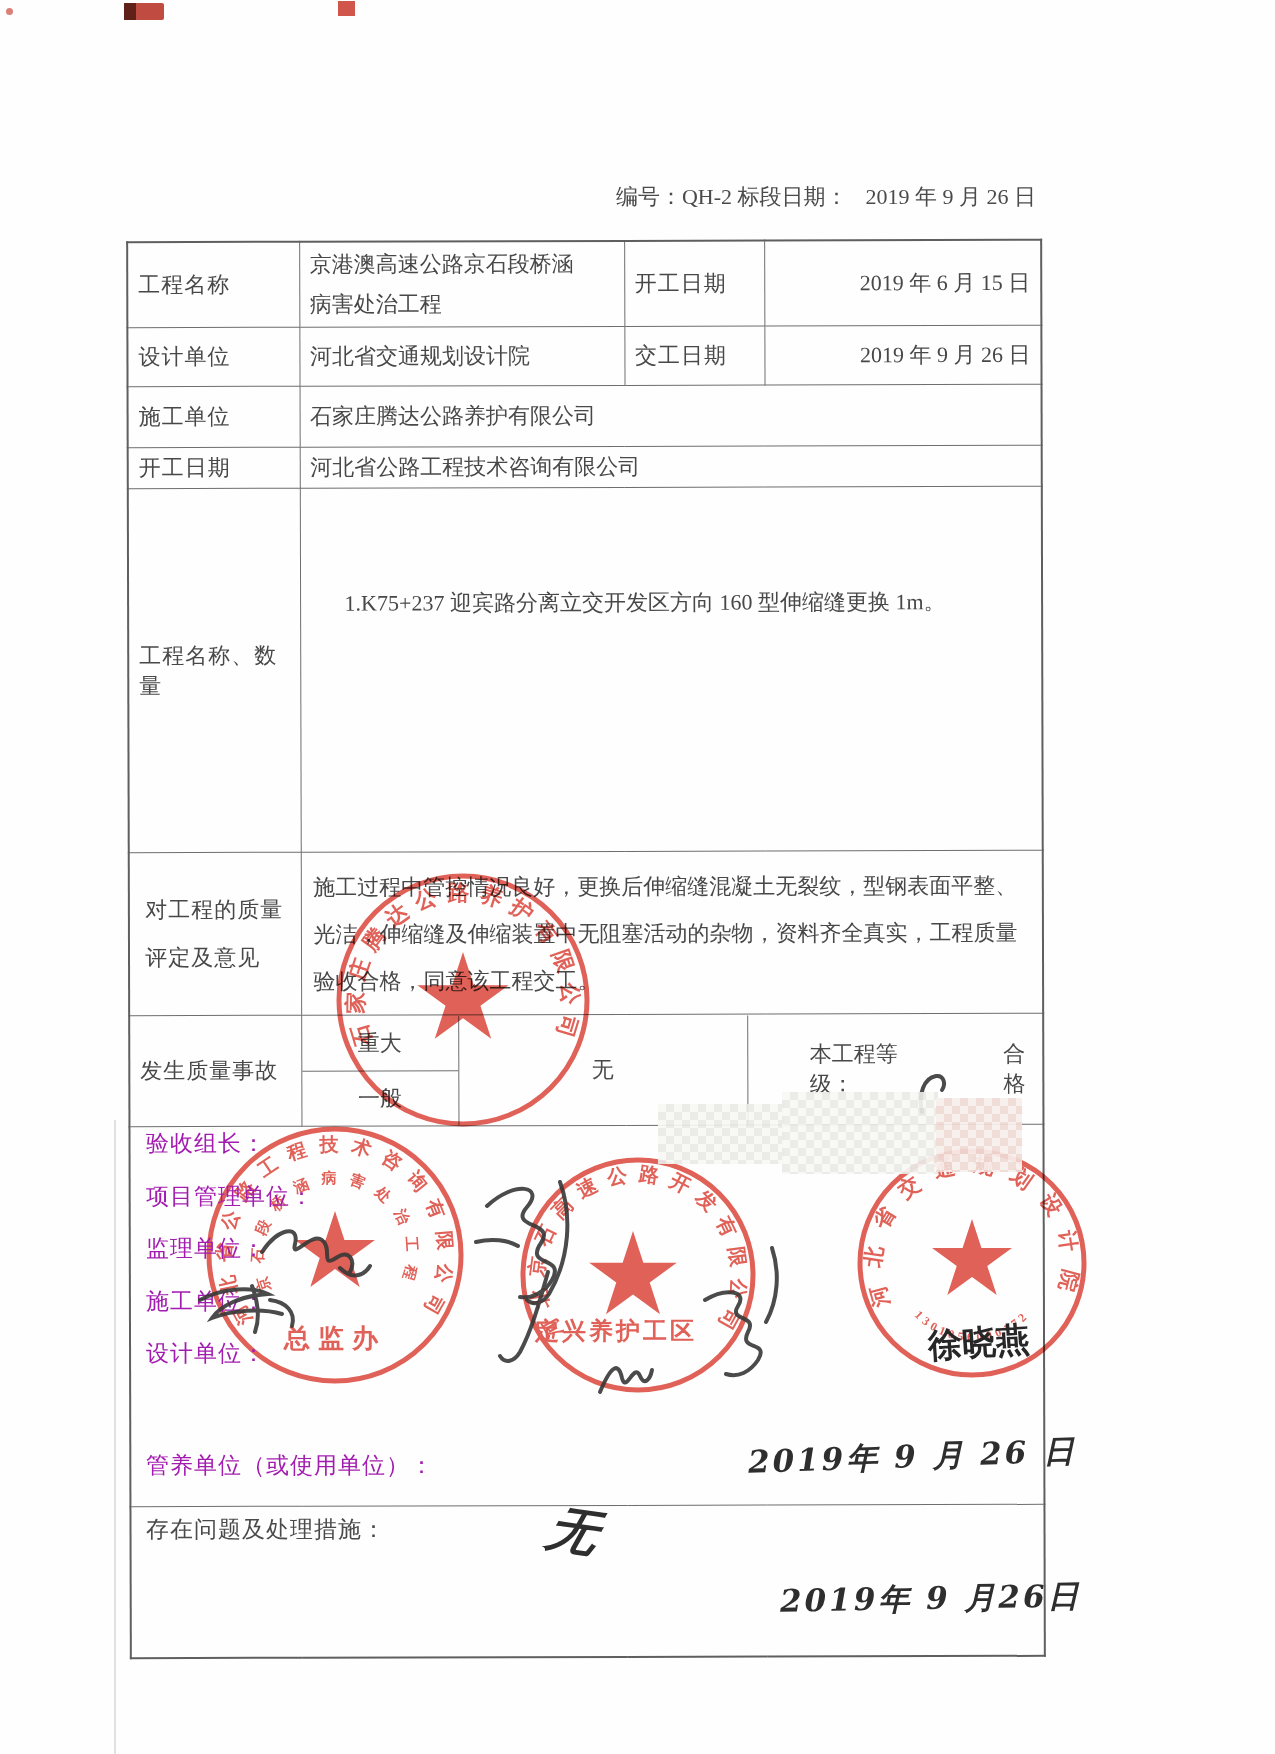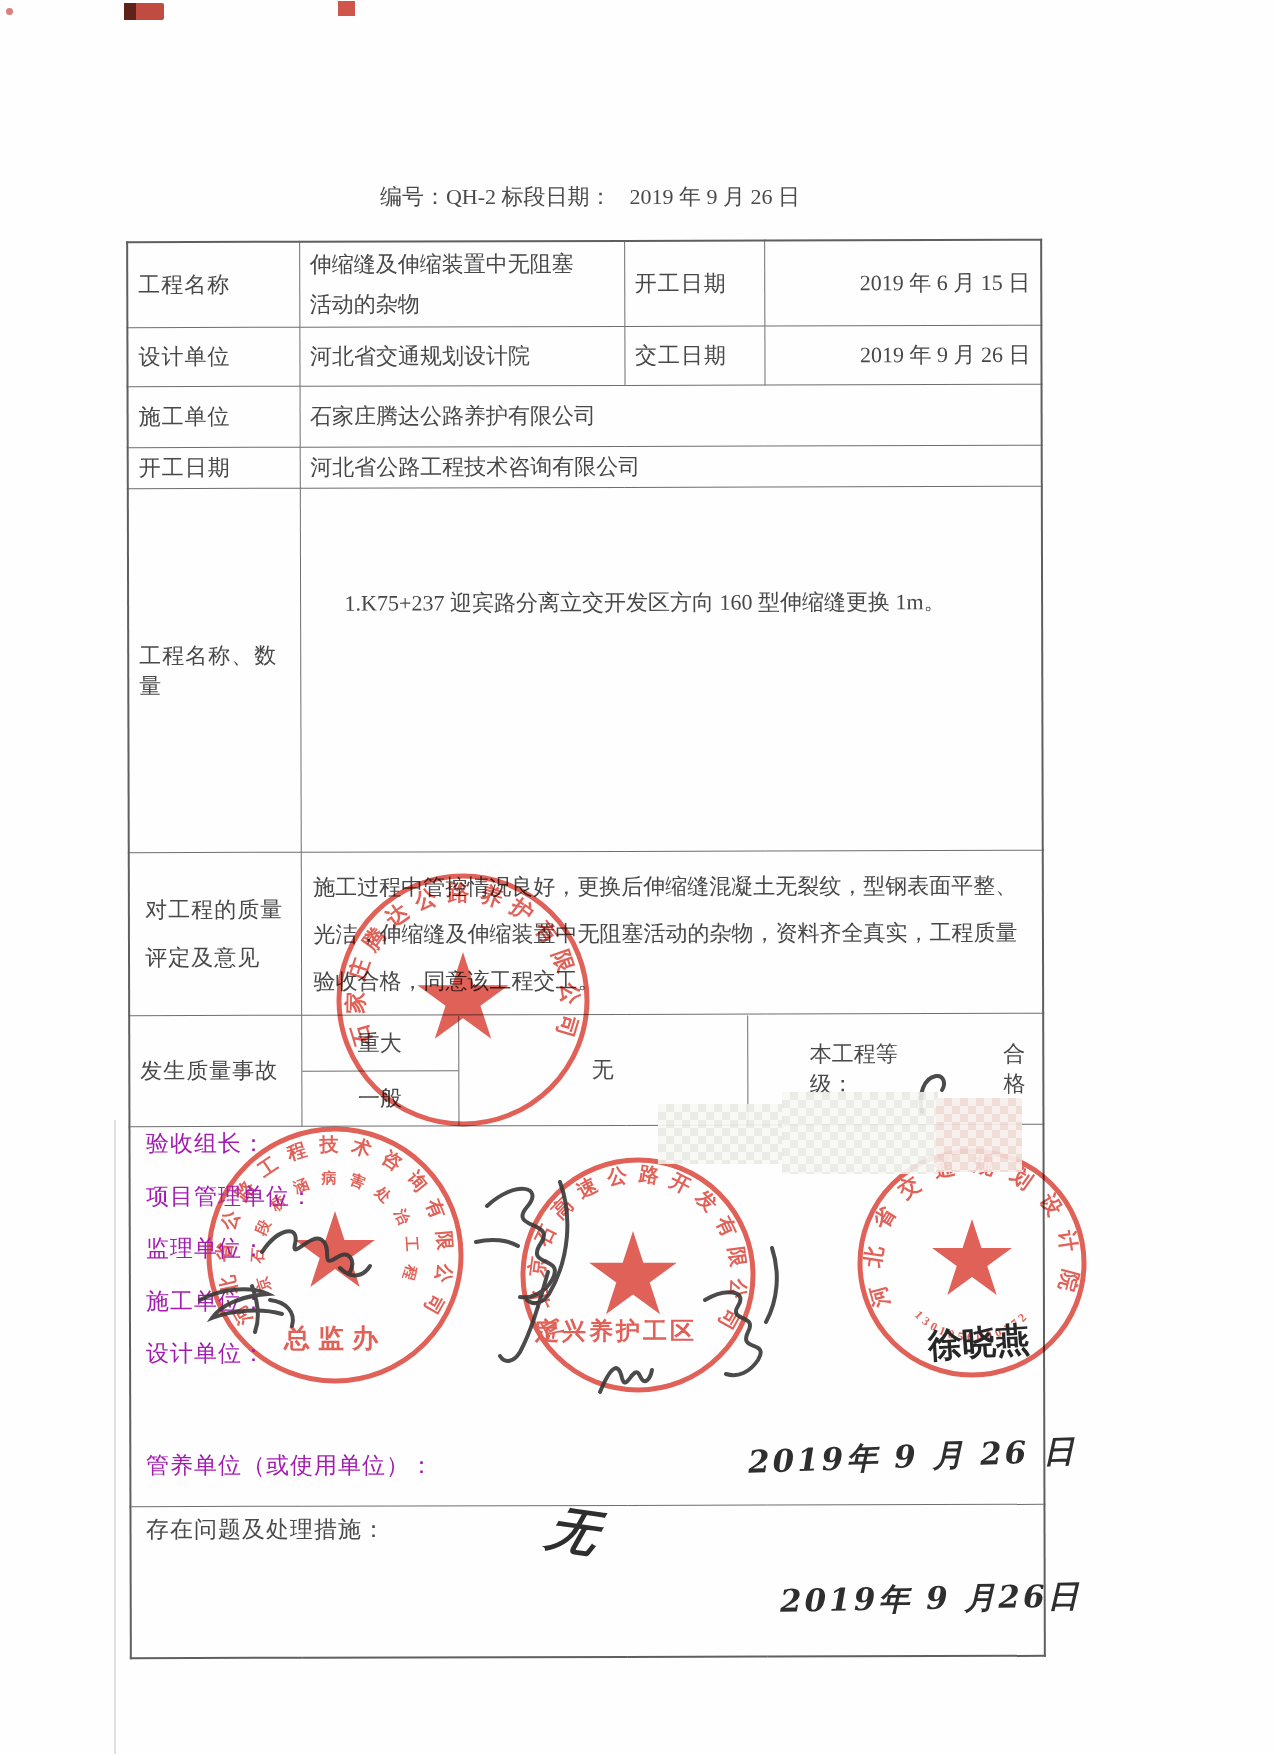--- a/index.html
+++ b/index.html
@@ -6,21 +6,21 @@
   .sheet{
     position:relative;width:1275px;height:1754px;background:#fefefe;
     font-family:"Liberation Serif","DejaVu Serif",serif;color:#454545;overflow:hidden;
   }
   .title{
     position:absolute;left:128px;top:126px;width:914px;text-align:center;
     font-size:31px;font-weight:600;letter-spacing:2px;color:#3f3f3f;
   }
   .meta-row{
     position:absolute;left:128px;top:182px;width:914px;display:flex;
-    justify-content:center;font-size:22px;color:#4a4a4a;
+    justify-content:flex-end;font-size:22px;color:#4a4a4a;
   }
   .meta-left{padding-left:16px;}
   .meta-right{padding-right:6px;}
   .meta-gap{display:inline-block;width:18px;}
   table.grid{
     position:absolute;left:128px;top:240px;border-collapse:collapse;table-layout:fixed;
     z-index:1;transform:rotate(-0.15deg);
   }
   table.grid td{
     border:1px solid #6e6e6e;font-size:22px;color:#484848;padding:2px 10px;
@@ -86,21 +86,21 @@
     <colgroup>
         <col style="width:172px">
         <col style="width:325px">
         <col style="width:140px">
         <col style="width:277px">
       </colgroup>
     <tbody>
         <tr style="height:78px">
       <td class="lbl">工程名称</td>
       <td class="val">
-            <div class="two-line">伸缩缝及伸缩装置中无阻塞活动的杂物</div>
+            <div class="two-line">京港澳高速公路京石段桥涵病害处治工程</div>
           </td>
       <td class="lbl">开工日期</td>
       <td class="ctr">2019 年 6 月 15 日</td>
     </tr>
     <tr style="height:59px">
       <td class="lbl">设计单位</td>
       <td class="val">河北省交通规划设计院</td>
       <td class="lbl">交工日期</td>
       <td class="ctr">2019 年 9 月 26 日</td>
     </tr>

